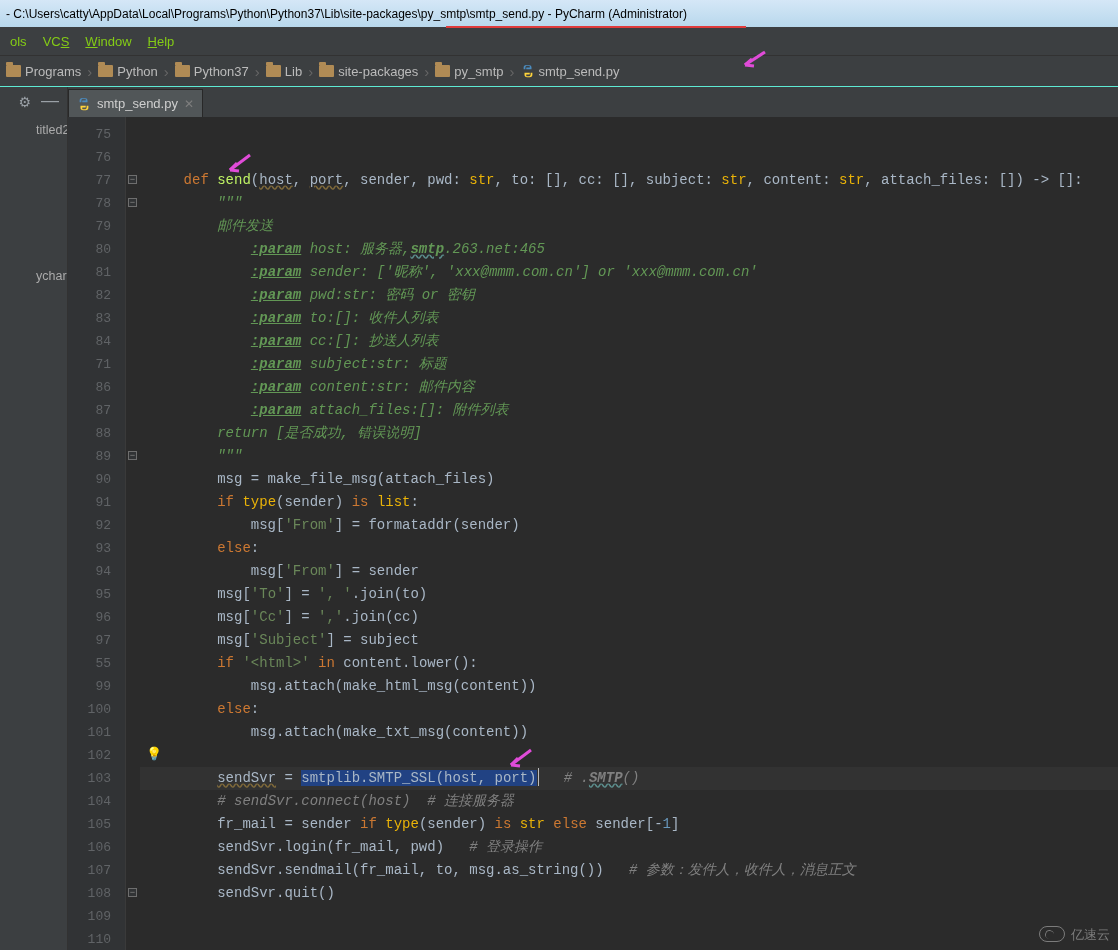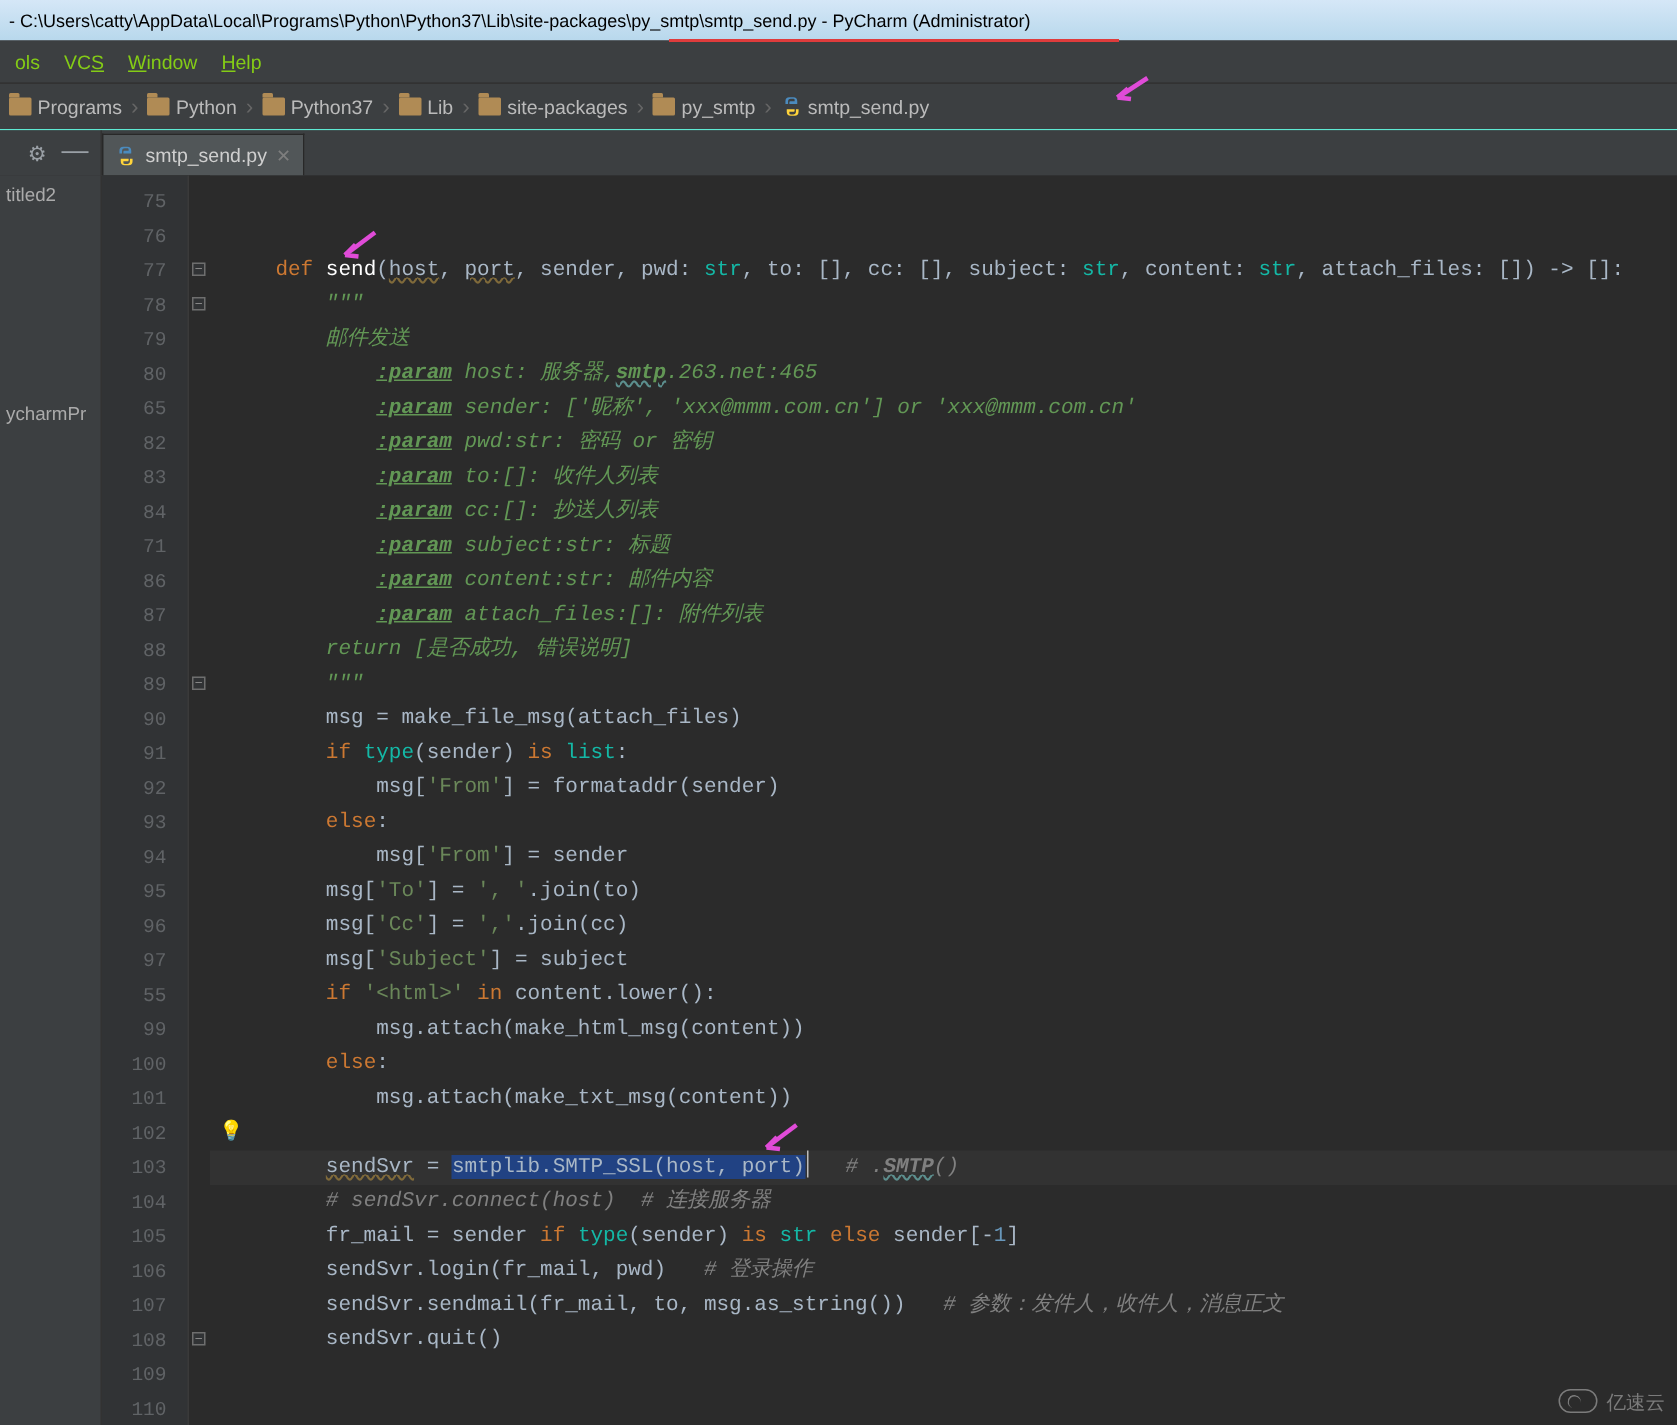--- a/index.html
+++ b/index.html
@@ -110,20 +110,21 @@
   .leftpane {
     position: absolute;
     left: 0;
     top: 117px;
     width: 68px;
     bottom: 0;
     background: #3c3f41;
     border-right: 1px solid #323232;
     color: #ababab;
     overflow: hidden;
+    padding-left: 32px;
   }
   .leftpane .entry {
     padding: 6px 4px;
     overflow: hidden;
     white-space: nowrap;
     font-size: 12.5px;
   }
   
   .editor {
     position: absolute;
@@ -181,26 +182,26 @@
   }
   .cline {
     height: 23px;
     line-height: 23px;
     padding-left: 10px;
     position: relative;
   }
   .cline.cur { background: #323232; }
   
   .kw { color: #cc7832; }
-  .fn { color: #ffffff; }
+  .fn { color: #bef264; }
   .str { color: #6a8759; }
   .cm { color: #808080; font-style: italic; }
   .doc { color: #629755; font-style: italic; }
   .doc-tag { color: #629755; font-style: italic; text-decoration: underline; font-weight: bold; }
-  .bi { color: #14b8a6; }
+  .bi { color: #eab308; }
   .pun { color: #a9b7c6; }
   .num { color: #6897bb; }
   .wavy { text-decoration-line: underline; text-decoration-style: wavy; text-decoration-color: #806a3a; }
   .wavy-teal { text-decoration-line: underline; text-decoration-style: wavy; text-decoration-color: #5c8f8e; font-weight: bold; }
   .sel { background: #214283; color: #a9b7c6; }
   .caret-bar {
     display: inline-block;
     width: 1px; height: 18px;
     background: #bbb;
     vertical-align: middle;
@@ -326,21 +327,21 @@
   </div>
 
 <div class="editor">
   <div class="gutter" id="gutter">
       <div class="ln">75</div>
       <div class="ln">76</div>
       <div class="ln">77</div>
       <div class="ln">78</div>
       <div class="ln">79</div>
       <div class="ln">80</div>
-      <div class="ln">65</div>
+      <div class="ln">81</div>
       <div class="ln">82</div>
       <div class="ln">83</div>
       <div class="ln">84</div>
       <div class="ln">71</div>
       <div class="ln">86</div>
       <div class="ln">87</div>
       <div class="ln">88</div>
       <div class="ln">89</div>
       <div class="ln">90</div>
       <div class="ln">91</div>

